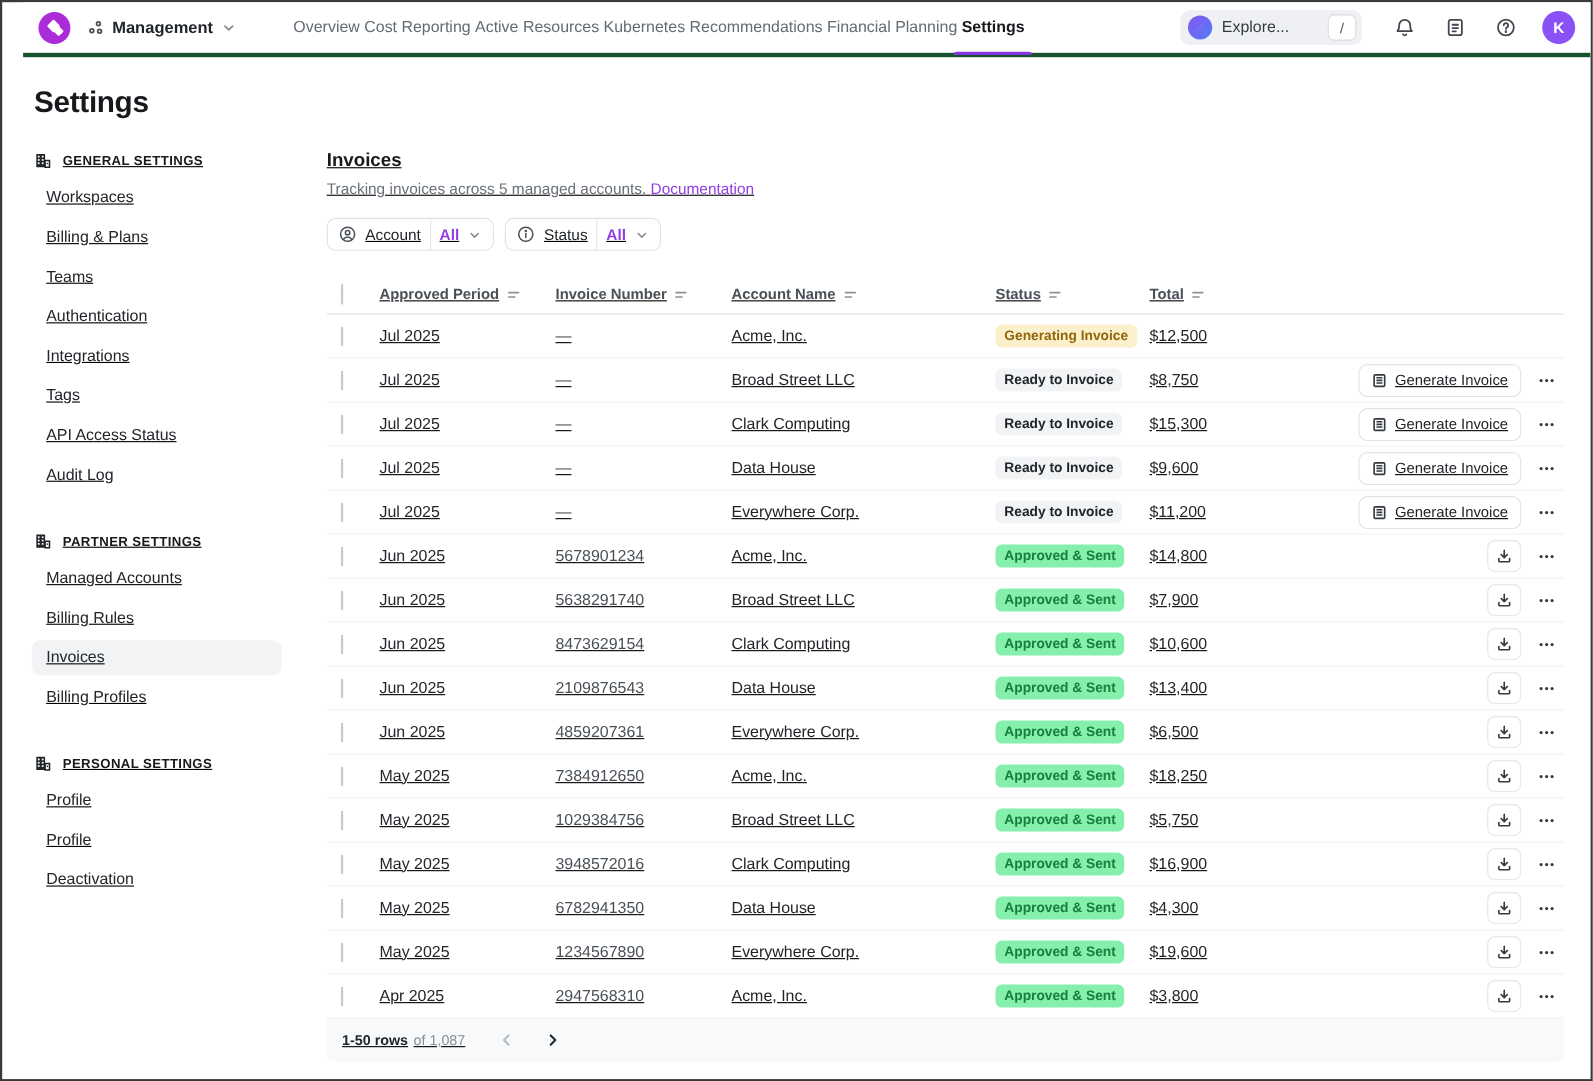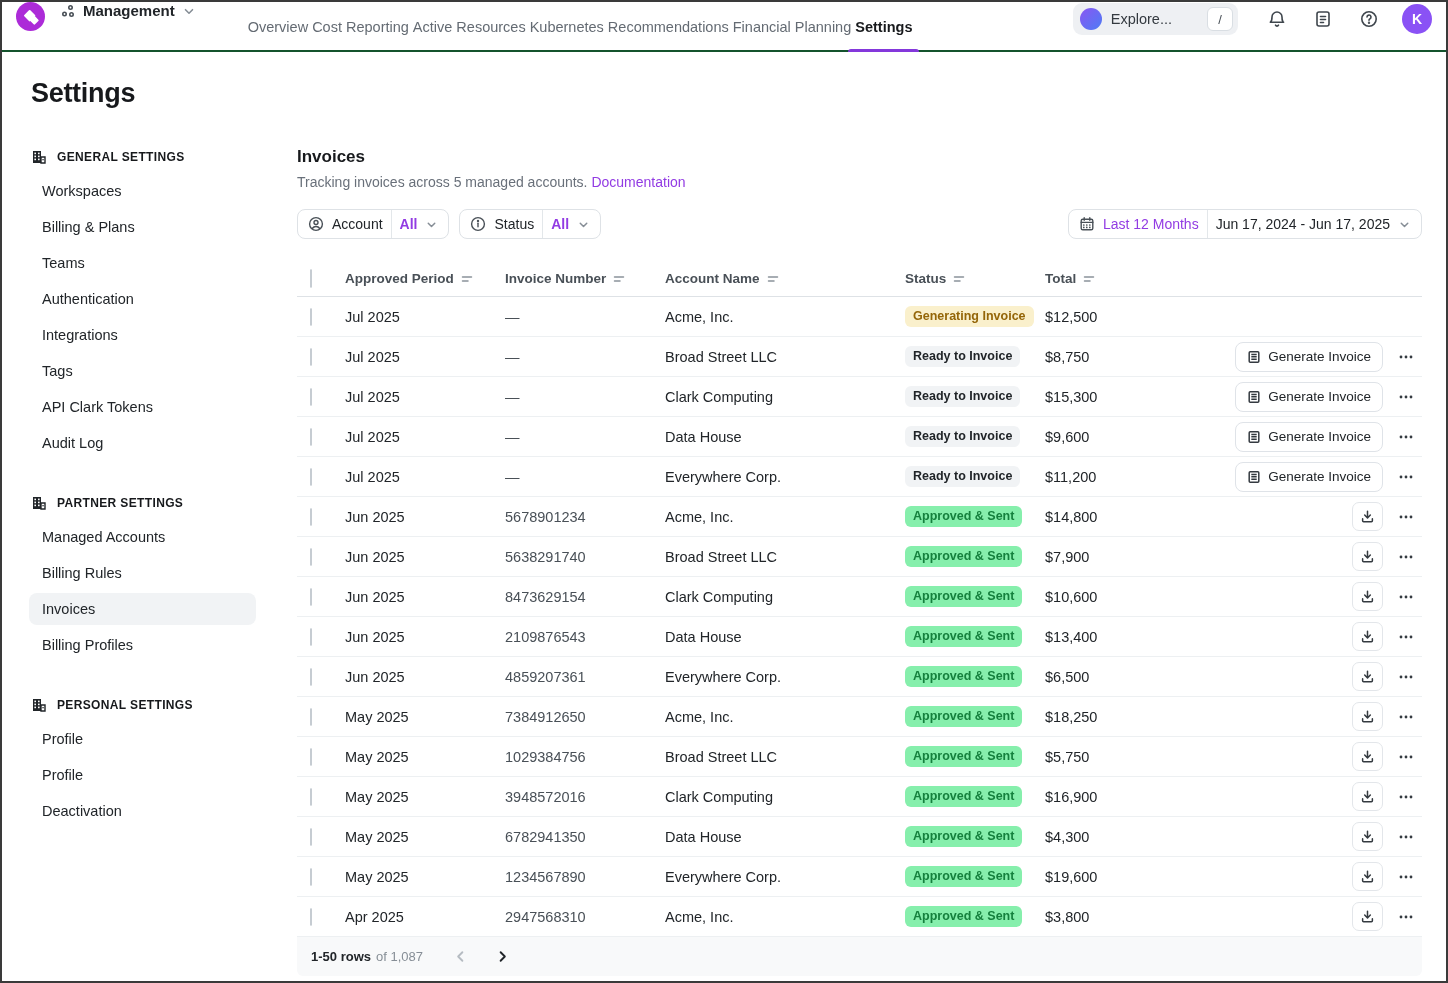--- a/index.html
+++ b/index.html
@@ -1,40 +1,40 @@
 <!DOCTYPE html>
 <html><head>
 <meta charset="utf-8">
 <style>
   * { margin:0; padding:0; box-sizing:border-box; }
   html,body { background:#888; }
   body { font-family:"Liberation Sans","DejaVu Sans",sans-serif; }
   .frame{ width:1448px; height:983px; background:#fff; border:2px solid #3a3a3a; overflow:hidden; position:relative; }
 
   
-  .topbar{ height:50px; display:flex; align-items:flex-start; padding:0 14px; border-bottom:2px solid #14532d; background:#fff; }
+  .topbar{ height:50px; display:flex; align-items:center; padding:0 14px; border-bottom:4px solid #14532d; background:#fff;margin-left:19px; }
   .logo{ width:29px; height:29px; border-radius:50%; background:#AC2BD8; display:flex; align-items:center; justify-content:center; flex:0 0 auto; }
   .workspace{ display:flex; align-items:center; gap:7px; margin-left:15px; cursor:pointer; }
   .workspace .ws-label{ font-size:15px; font-weight:600; color:#212529; }
   .icon{ display:inline-flex; align-items:center; justify-content:center; }
   .topnav{ display:flex; margin-left:50px; height:50px; }
   .topnav .nav-item{ display:flex; align-items:center; font-size:14.5px; color:#646b73; cursor:pointer; position:relative; padding:0 2px; white-space:nowrap; }
   .topnav .nav-item.active{ color:#17191c; font-weight:600; }
   .topnav .nav-item.active::after{ content:""; position:absolute; left:-5px; right:-5px; bottom:0; height:3px; background:#8438DB; border-radius:3px 3px 0 0; }
   .topbar-right{ margin-left:auto; display:flex; align-items:center; gap:12px; }
   .explore{ display:flex; align-items:center; gap:9px; background:#eef0f3; border-radius:9px; padding:4px 5px 4px 7px; cursor:pointer; margin-right:10px; }
   .explore-globe{ width:22px; height:22px; border-radius:50%; background:linear-gradient(135deg,#8A57F2,#4D7CF5); display:flex; align-items:center; justify-content:center; }
   .explore-label{ font-size:14.5px; color:#343a40; padding-right:26px; }
   .kbd{ background:#fff; border:1px solid #d9dee3; border-radius:6px; width:26px; height:24px; display:flex; align-items:center; justify-content:center; font-size:13px; color:#495057; }
   .tb-icon{ width:34px; height:34px; display:flex; align-items:center; justify-content:center; color:#3f464d; cursor:pointer; border-radius:8px; }
   .avatar{ width:30px; height:30px; border-radius:50%; background:#8A52F5; color:#fff; font-size:14px; font-weight:700; display:flex; align-items:center; justify-content:center; cursor:pointer; margin-left:4px; }
 
   
   .page-title{ font-size:27px; font-weight:700; color:#17191c; margin:26px 0 0 29px; letter-spacing:-0.3px; }
-  .content{ display:flex; margin-top:38px; }
+  .content{ display:flex; margin-top:27px;text-decoration:underline; }
 
   
   .sidebar{ width:295px; flex:0 0 auto; padding:0 41px 0 27px; }
   .side-section{ margin-bottom:34px; }
   .section-head{ display:flex; align-items:center; gap:10px; padding:2px 2px 10px 2px; color:#17191c; }
   .section-head .section-title{ font-size:12px; font-weight:700; letter-spacing:.03em; }
   .side-item{ font-size:14.5px; color:#212529; padding:8px 13px; border-radius:8px; margin-bottom:4px; cursor:pointer; }
   .side-item.active{ background:#f1f3f5; }
 
   
@@ -191,21 +191,21 @@
       </span>
       <span class="section-title">GENERAL SETTINGS</span>
     </div>
     <div class="side-items">
             <div class="side-item">Workspaces</div>
             <div class="side-item">Billing &amp; Plans</div>
             <div class="side-item">Teams</div>
             <div class="side-item">Authentication</div>
             <div class="side-item">Integrations</div>
             <div class="side-item">Tags</div>
-            <div class="side-item">API Clark Tokens</div>
+            <div class="side-item">API Access Status</div>
             <div class="side-item">Audit Log</div>
           </div>
   </div>
         <div class="side-section">
     <div class="section-head">
       <span class="icon">
         <svg width="16" height="16" viewBox="0 0 16 16" fill="#212529">
                 <path d="M2 2h8v12H2z"></path>
                 <g fill="#fff">
                   <rect x="3.4" y="3.6" width="1.6" height="1.6"></rect>
@@ -293,37 +293,20 @@
             <span class="divider"></span>
             <span class="pill-value">All</span>
             <span class="icon chev">
               <svg width="13" height="13" viewBox="0 0 16 16" fill="none" stroke="currentColor" stroke-width="1.8" stroke-linecap="round" stroke-linejoin="round">
                   <path d="M4 6.5l4 4 4-4"></path>
                 </svg>
             </span>
           </div>
         </div>
 
-        <div class="pill date-pill">
-          <span class="icon">
-            <svg width="16" height="16" viewBox="0 0 16 16" fill="none" stroke="#495057" stroke-width="1.4" stroke-linecap="round">
-                <rect x="2.2" y="3.2" width="11.6" height="10.6" rx="1.6"></rect>
-                <path d="M5.2 1.8v2.4M10.8 1.8v2.4M2.2 6.4h11.6"></path>
-                <path d="M4.8 9h.01M7.8 9h.01M10.8 9h.01M4.8 11.4h.01M7.8 11.4h.01M10.8 11.4h.01" stroke-width="1.7"></path>
-              </svg>
-          </span>
-          <span class="preset">Last 12 Months</span>
-          <span class="divider"></span>
-          <span class="range">Jun 17, 2024 - Jun 17, 2025</span>
-          <span class="icon chev">
-            <svg width="13" height="13" viewBox="0 0 16 16" fill="none" stroke="currentColor" stroke-width="1.8" stroke-linecap="round" stroke-linejoin="round">
-                <path d="M4 6.5l4 4 4-4"></path>
-              </svg>
-          </span>
-        </div>
       </div>
 
       <div class="table">
         <div class="trow thead" id="thead">
           <div class="cell-check"><span class="checkbox"></span></div>
         <div class="th">
               <span>Approved Period</span>
               <span class="icon sort">
                 <svg width="12" height="12" viewBox="0 0 12 12" stroke="currentColor" stroke-width="1.5" stroke-linecap="round">
                   <path d="M1.5 4h9M1.5 8h5.5"></path>

